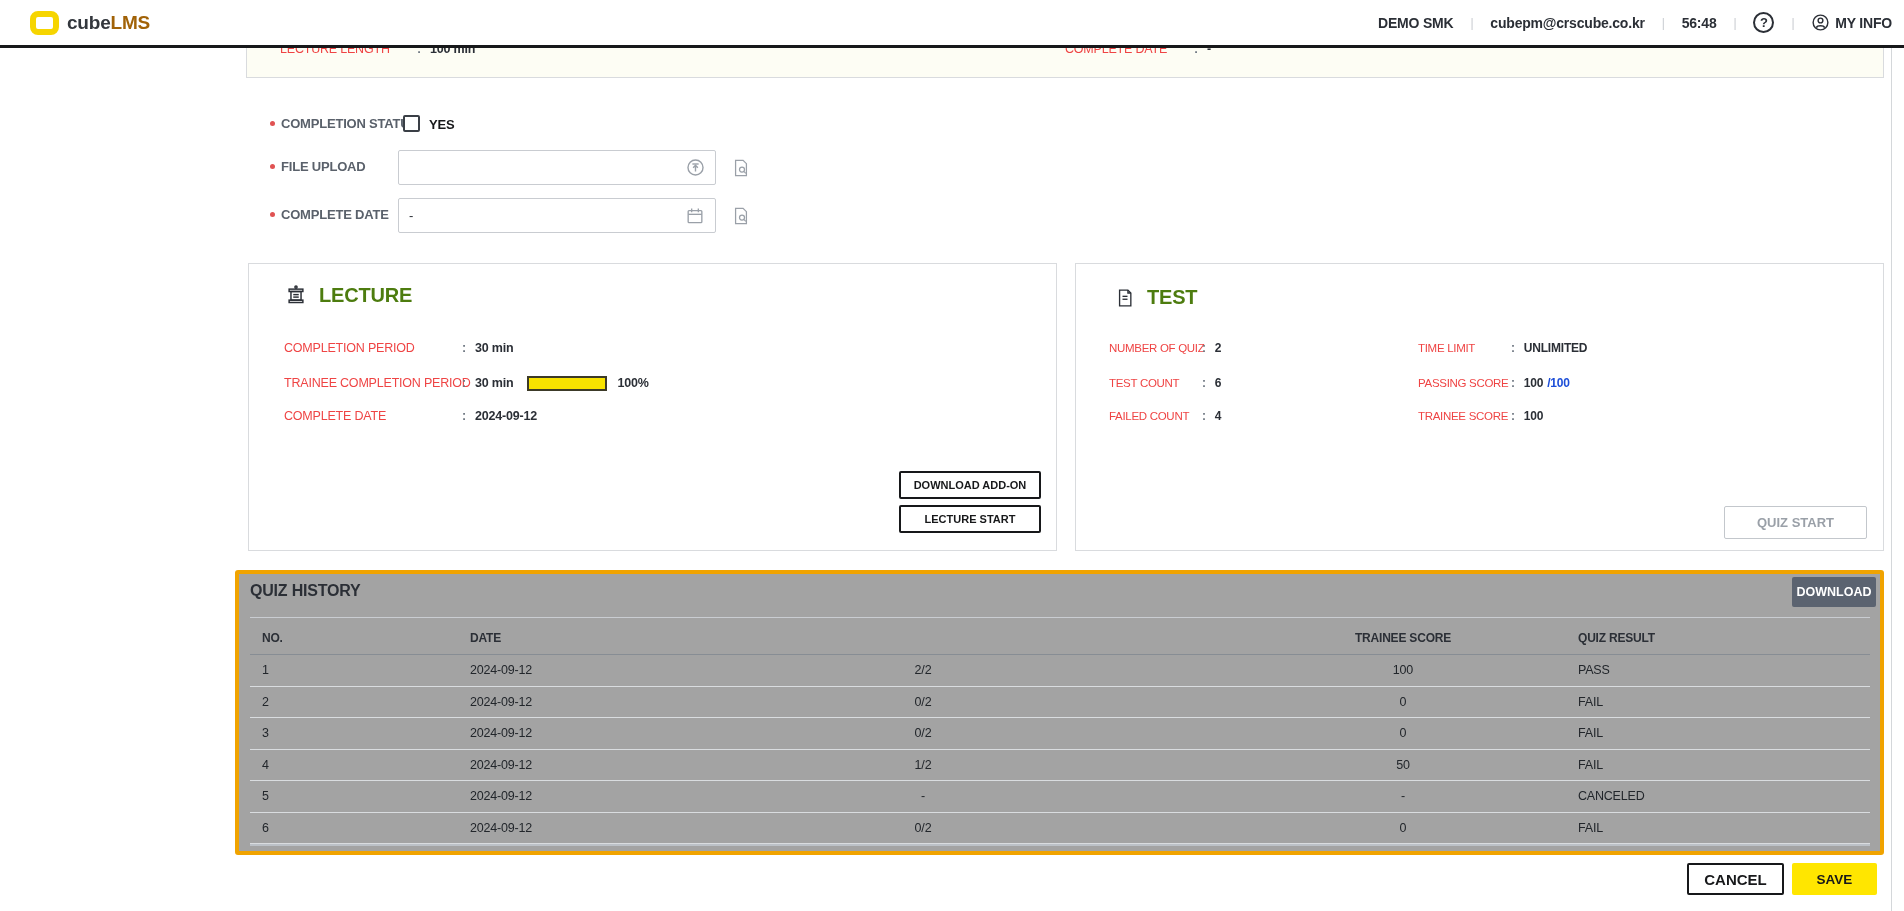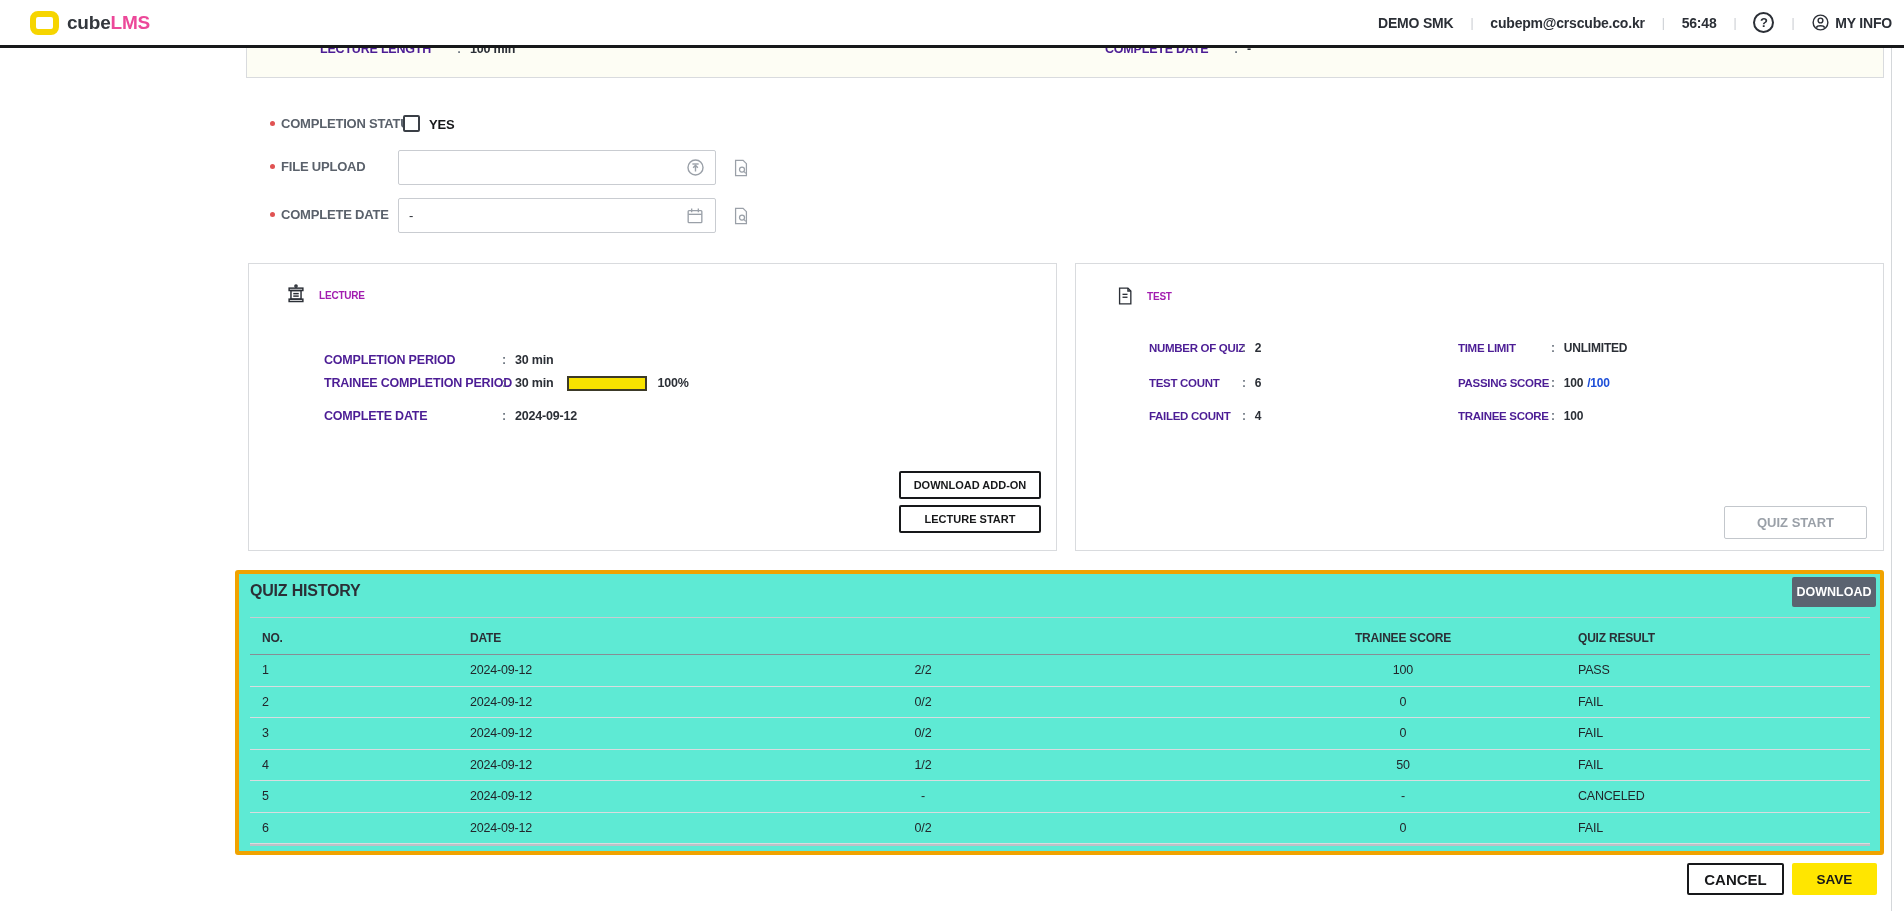--- a/index.html
+++ b/index.html
@@ -7,21 +7,21 @@
     font-family:"Liberation Sans", sans-serif; letter-spacing:-0.2px; }
   .screen { position:relative; width:1904px; height:911px; background:#fff; }
 
   
   .header { position:absolute; top:0; left:0; width:1904px; height:48px; background:#fff;
     border-bottom:3px solid #17181a; z-index:30; display:flex; align-items:center;
     justify-content:space-between; padding:0 12px 0 30px; }
   .logo { display:flex; align-items:center; gap:8px; cursor:pointer; }
   .logo-square { width:29px; height:24px; border:6px solid #f6d500; border-radius:8px; }
   .logo-text { font-size:19px; font-weight:bold; color:#33373d; }
-  .logo-text .lms { color:#ec4899; }
+  .logo-text .lms { color:#a16207; }
   .header-right { display:flex; align-items:center; gap:17px; font-size:14px;
     font-weight:bold; color:#2b2f36; }
   .hsep { color:#c9ccd1; font-weight:normal; font-size:12px; }
   .help-circle { width:21px; height:21px; border:2px solid #2b2f36; border-radius:50%;
     display:flex; align-items:center; justify-content:center; font-size:13px; cursor:pointer; }
   .myinfo { display:flex; align-items:center; gap:5px; cursor:pointer; }
 
   
   .sidebar { position:absolute; top:48px; left:0; width:223px; height:863px; background:#fff;
     box-shadow:6px 0 10px -5px rgba(0,0,0,0.18); z-index:20; }
@@ -30,21 +30,21 @@
   .nav-home { left:25px; top:84px; }
   .nav-training { left:25px; top:127px; font-size:14px; }
   .nav-underline { position:absolute; left:25px; top:147px; width:198px; height:3px; background:#17181a; }
   .nav-mytraining { left:33px; top:169px; }
   .nav-alltraining { left:33px; top:199px; }
   .nav-contents { left:25px; top:241px; }
   .nav-progress { left:25px; top:290px; }
 
   
   .kv { position:absolute; display:flex; align-items:center; height:16px; font-size:12.5px; white-space:nowrap; }
-  .kv .k { font-weight:bold; color:#4c1d95; flex-shrink:0;margin-left:40px; }
+  .kv .k { font-weight:normal; color:#ef4444; flex-shrink:0; }
   .kv .colon { font-weight:bold; color:#6d7680; margin-right:9px; }
   .kv .v { font-weight:bold; color:#2b2f36; }
   .kv .vmax { font-weight:bold; color:#1d4ed8; margin-left:4px; }
 
   
   .summary-panel { position:absolute; left:246px; top:8px; width:1638px; height:70px;
     border:1px solid #d9dbde; background:#fdfdf4; z-index:1; }
   .sp-f1 { left:33px; top:32px; } .sp-f1 .k { width:137px; }
   .sp-f2 { left:818px; top:32px; } .sp-f2 .k { width:129px; }
 
@@ -65,42 +65,42 @@
   .in-cd { top:198px; }
   .in-icon { position:absolute; left:685px; cursor:pointer; line-height:0; }
   .ic-up { top:157px; } .ic-cal { top:206px; }
   .doc-icon { position:absolute; left:731px; cursor:pointer; line-height:0; }
   .doc-fu { top:158px; } .doc-cd { top:206px; }
 
   
   .panel { position:absolute; top:263px; height:288px; border:1px solid #d9dbde; background:#fff; }
   .panel-lecture { left:248px; width:809px; }
   .panel-quiz { left:1075px; width:809px; }
-  .ptitle { position:absolute; display:flex; align-items:center; gap:12px; font-size:10px;
-    font-weight:bold; color:#a21caf; }
+  .ptitle { position:absolute; display:flex; align-items:center; gap:12px; font-size:20px;
+    font-weight:bold; color:#4d7c0f; }
   .pt-lec { left:36px; top:20px; } .pt-qz { left:39px; top:22px; }
-  .lec-r1 { left:35px; top:88px; } .lec-r2 { left:35px; top:111px; } .lec-r3 { left:35px; top:144px; }
+  .lec-r1 { left:35px; top:76px; } .lec-r2 { left:35px; top:111px; } .lec-r3 { left:35px; top:144px; }
   .panel-lecture .k { width:178px; }
   .pbar { width:80px; height:15px; border:2px solid #3c3a28; background:#f8e300; margin:0 10px 0 14px; }
   .pbar-fill { width:100%; height:100%; background:#f8e300; }
   .qzl1 { left:33px; top:76px; } .qzl2 { left:33px; top:111px; } .qzl3 { left:33px; top:144px; }
   .qzr1 { left:342px; top:76px; } .qzr2 { left:342px; top:111px; } .qzr3 { left:342px; top:144px; }
   .panel-quiz .kv { font-size:12px; }
   .panel-quiz .k { width:93px; font-size:11.5px; letter-spacing:-0.3px; }
   .btn { display:flex; align-items:center; justify-content:center; background:#fff;
     border:2px solid #17181a; border-radius:2px; font-family:"Liberation Sans",sans-serif;
     font-size:11px; font-weight:bold; color:#17181a; cursor:pointer; }
   .btn-dl  { position:absolute; left:650px; top:207px; width:142px; height:28px; }
   .btn-ls  { position:absolute; left:650px; top:241px; width:142px; height:28px; }
   .btn-qs  { position:absolute; left:648px; top:242px; width:143px; height:33px;
     border:1px solid #c3c7cc; color:#9aa0a8; font-size:13px; cursor:default; }
 
   
   .qh-panel { position:absolute; left:235px; top:570px; width:1649px; height:285px;
-    border:4px solid #f0a300; border-radius:3px; background:#5eead4; }
+    border:4px solid #f0a300; border-radius:3px; background:#a3a3a3; }
   .qh-title { position:absolute; left:11px; top:8px; font-size:16px; font-weight:bold; color:#2b2f36; }
   .btn-download { position:absolute; left:1553px; top:3px; width:84px; height:30px;
     display:flex; align-items:center; justify-content:center; background:#5b6370;
     color:#fff; font-size:12.5px; font-weight:bold; border:none; border-radius:2px; cursor:pointer;
     font-family:"Liberation Sans",sans-serif; }
   .qh-divider { position:absolute; left:11px; top:43px; width:1620px; height:1px; background:#c9ccd1; }
   .qh-table { position:absolute; left:11px; top:48px; width:1620px; border-bottom:2px solid #bcc1c7; }
   .trow { position:relative; height:31.5px; border-bottom:1px solid #d9dcdf; }
   .thead { height:33px; border-bottom:1px solid #878d94; }
   .trow span, .thead span { position:absolute; top:0; line-height:31.5px; font-size:12.5px; color:#22262b; white-space:nowrap; }

